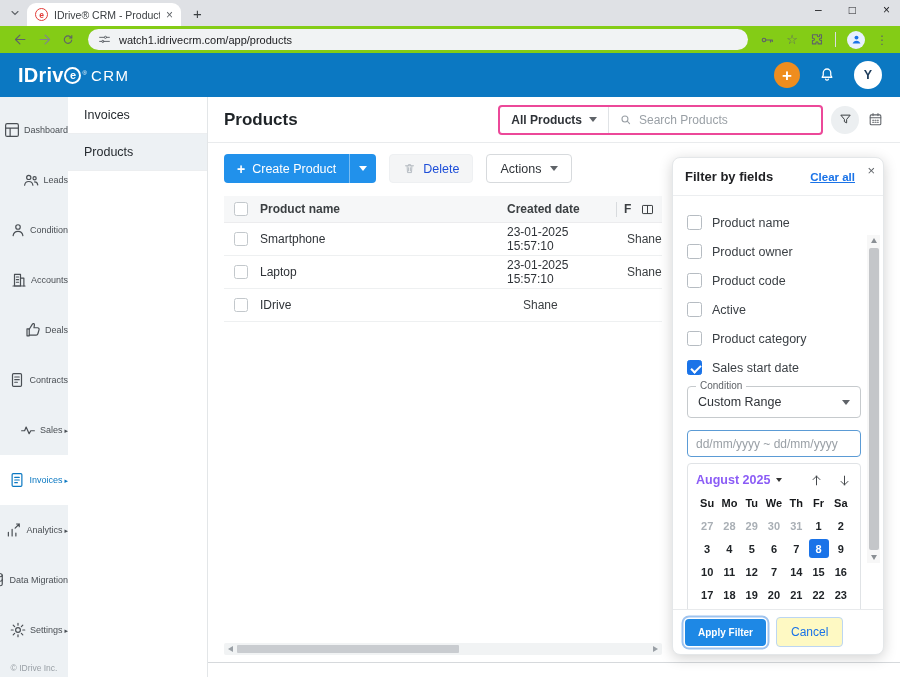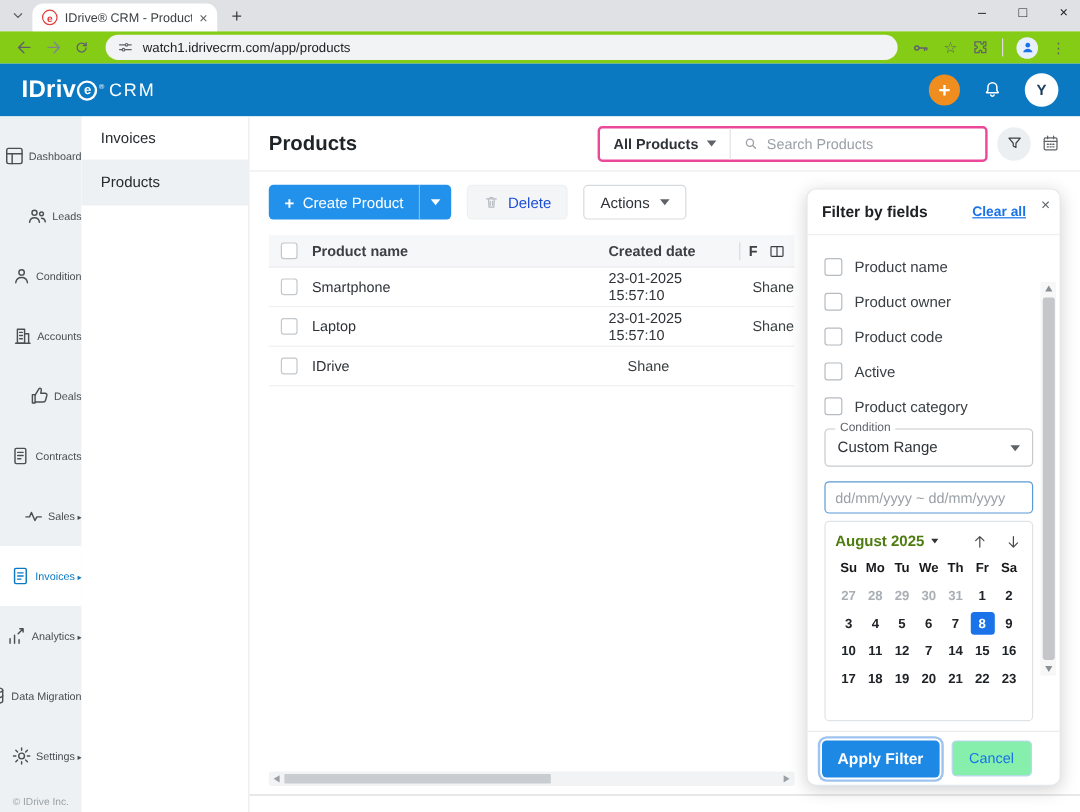--- a/index.html
+++ b/index.html
@@ -100,35 +100,35 @@
   .fp-check { width:15px; height:15px; border:1px solid #b6bcc2; border-radius:2.5px; background:#fff; position:relative; flex:none; }
   .fp-check.checked { background:#1a73e8; border-color:#1a73e8; }
   .fp-check.checked::after { content:""; position:absolute; left:4.5px; top:1.5px; width:4px; height:8px; border:solid #fff; border-width:0 2px 2px 0; transform:rotate(45deg); }
   .fp-condition { margin-top:4px; position:relative; border:1px solid #c6cacd; border-radius:4px; height:32px; display:flex; align-items:center; padding:0 10px; cursor:pointer; }
   .fp-cond-label { position:absolute; top:-7px; left:8px; background:#fff; padding:0 4px; font-size:10px; color:#5f6368; }
   .fp-cond-value { font-size:12.5px; color:#2f3338; }
   .fp-condition .caret-down { margin-left:auto; }
   .fp-dateinput { margin-top:12px; height:27px; border:1.5px solid #5b9bd5; border-radius:4px; display:flex; align-items:center; padding:0 8px; font-size:12px; color:#9aa0a6; cursor:text; }
   .fp-cal { margin-top:6px; border:1px solid #e0e3e6; border-radius:4px; padding:4px 8px 0; }
   .cal-head { height:24px; display:flex; align-items:center; gap:4px; }
-  .cal-month { font-size:12.5px; font-weight:bold; color:#4d7c0f; }
+  .cal-month { font-size:12.5px; font-weight:bold; color:#8b5cf6; }
   .cal-caret { width:0; height:0; border-left:3.5px solid transparent; border-right:3.5px solid transparent; border-top:4.5px solid #333; margin-left:2px; }
   .cal-arrows { margin-left:auto; display:flex; gap:13px; }
   .cal-grid { display:grid; grid-template-columns:repeat(7,1fr); }
   .cal-wd { height:22px; display:flex; align-items:center; justify-content:center; font-size:11px; font-weight:bold; color:#17191c; }
   .cal-day { height:23px; display:flex; align-items:center; justify-content:center; font-size:11px; font-weight:bold; color:#202428; cursor:pointer; }
   .cal-day.muted { color:#a9afb5; }
   .cal-day.selected .num { background:#1a73e8; color:#fff; width:20px; height:19px; border-radius:3px; display:flex; align-items:center; justify-content:center; }
   .fp-scroll { position:absolute; top:39px; right:3px; bottom:46px; width:13px; background:#f7f7f7; }
   .fp-scroll .up { position:absolute; top:3px; left:3.5px; width:0; height:0; border-left:3px solid transparent; border-right:3px solid transparent; border-bottom:5px solid #8a8f94; }
   .fp-scroll .down { position:absolute; bottom:3px; left:3.5px; width:0; height:0; border-left:3px solid transparent; border-right:3px solid transparent; border-top:5px solid #8a8f94; }
   .fp-thumb { position:absolute; top:13px; bottom:13px; left:1.5px; width:10px; background:#c4c6c9; border-radius:2px; }
   .fp-footer { height:45px; border-top:1px solid #e8eaec; display:flex; align-items:center; gap:10px; padding:0 12px; flex:none; }
-  .btn-apply { background:#1e88e5; color:#fff; font-size:13px; font-weight:bold; padding:8px 13px; border-radius:4px; border:none; box-shadow:0 0 0 1.5px #fff, 0 0 0 3.5px #9ec3ef; cursor:pointer; font-family:inherit; }
-  .btn-cancel { border:1px solid #bcd6f2; color:#1a73e8; font-size:12px; padding:7px 14px; border-radius:4px; background:#86efac; cursor:pointer; font-family:inherit; }
+  .btn-apply { background:#1e88e5; color:#fff; font-size:10px; font-weight:bold; padding:8px 13px; border-radius:4px; border:none; box-shadow:0 0 0 1.5px #fff, 0 0 0 3.5px #9ec3ef; cursor:pointer; font-family:inherit; }
+  .btn-cancel { border:1px solid #bcd6f2; color:#1a73e8; font-size:12px; padding:7px 14px; border-radius:4px; background:#fef9c3; cursor:pointer; font-family:inherit; }
 </style>
 </head>
 <body>
 
 <div class="tab-strip">
   <span class="tab-search-btn ic">
     <svg width="12" height="12" viewBox="0 0 24 24" fill="none" stroke="#5f6368" stroke-width="2.2" stroke-linecap="round">
         <path d="M6 9l6 6 6-6"></path>
       </svg>
   </span>
@@ -461,20 +461,24 @@
           <span>Product code</span>
         </div>
         <div class="fp-field">
           <span class="fp-check"></span>
           <span>Active</span>
         </div>
         <div class="fp-field">
           <span class="fp-check"></span>
           <span>Product category</span>
         </div>
+        <div class="fp-field">
+          <span class="fp-check checked"></span>
+          <span>Sales start date</span>
+        </div>
       </div>
     <div class="fp-condition">
       <span class="fp-cond-label">Condition</span>
       <span class="fp-cond-value">Custom Range</span>
       <span class="caret-down"></span>
     </div>
     <div class="fp-dateinput">
       <span>dd/mm/yyyy ~ dd/mm/yyyy</span>
     </div>
     <div class="fp-cal">

